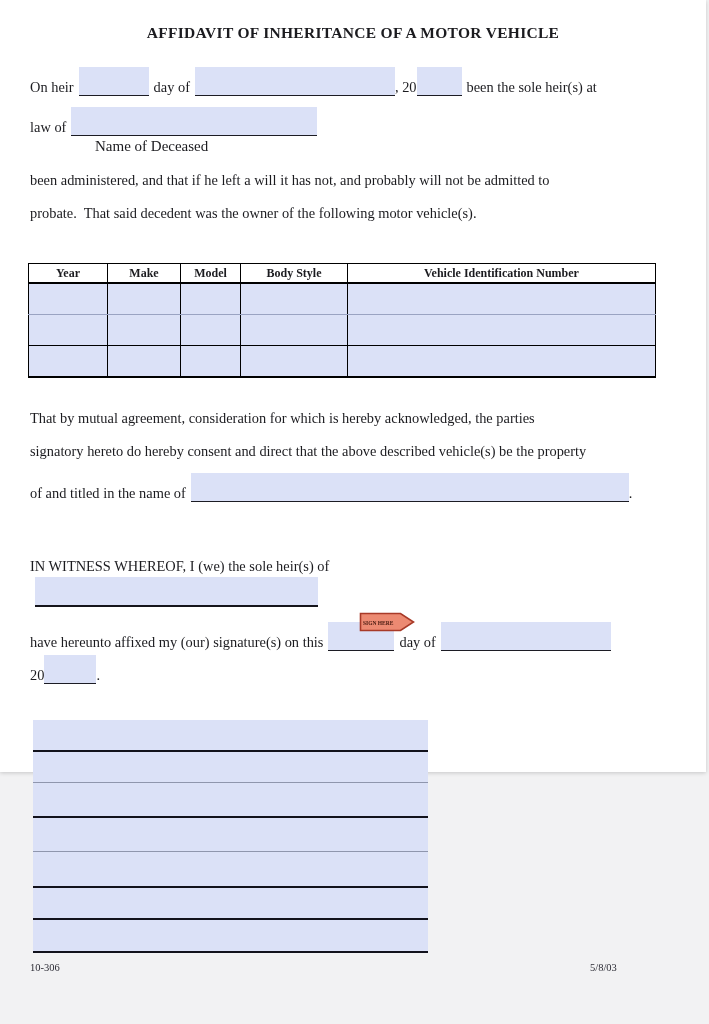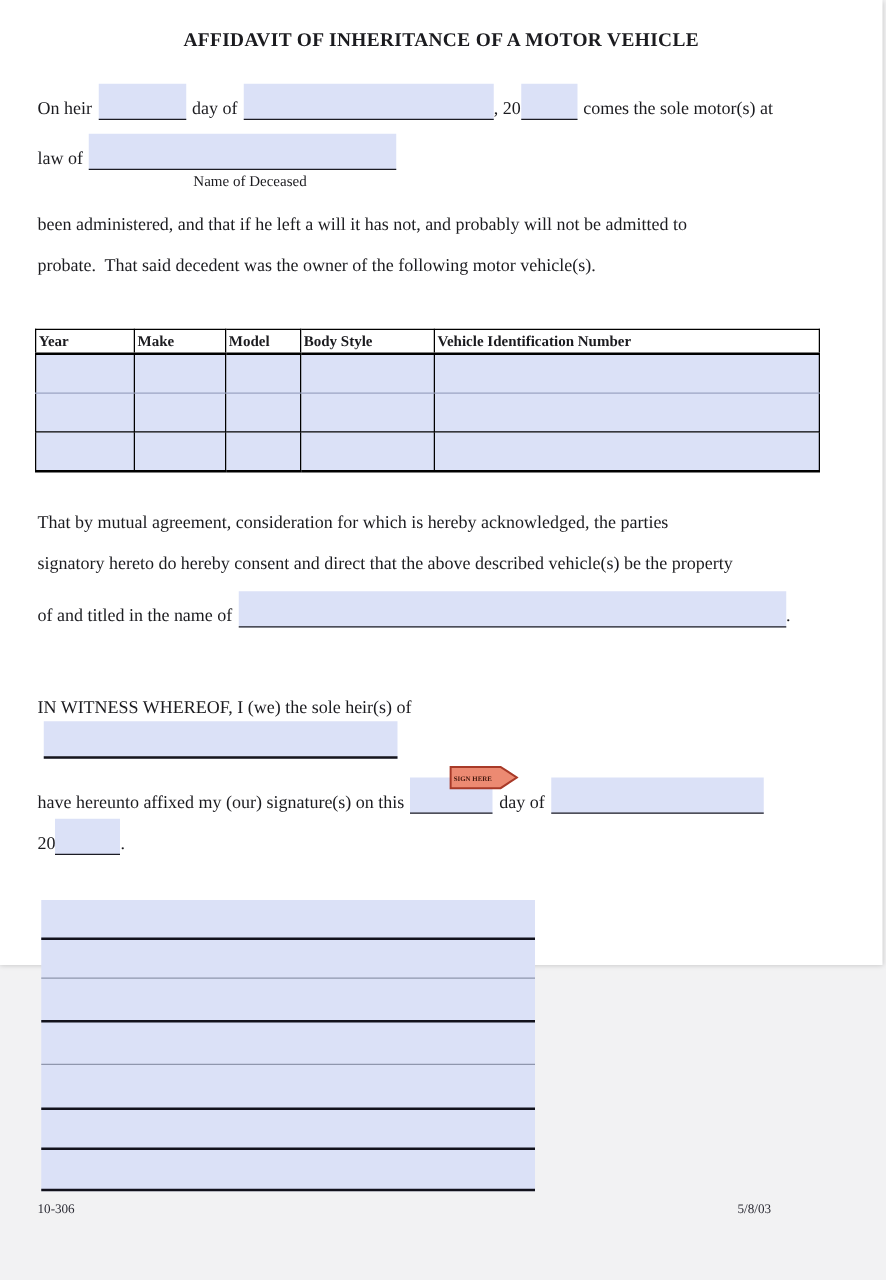--- a/index.html
+++ b/index.html
@@ -30,30 +30,30 @@
   .line > *:first-child, .line > .tight{margin-left:0;}
   .plain{position:absolute;font-size:14.4px;white-space:pre;}
   .field{
     display:inline-block;
     background:#dbe1f7;
     border-bottom:1.6px solid #1c1c24;
     height:29px;
     box-sizing:border-box;
   }
   .caption{
-    position:absolute;font-size:12px;text-align:center;
+    position:absolute;font-size:15px;
   }
   
   .vtable{
     position:absolute;left:28px;top:263px;
     border-collapse:collapse;table-layout:fixed;
   }
   .vtable th{
     border:1.6px solid #000;border-bottom-width:2.2px;
-    font-size:12px;font-weight:bold;text-align:left;
+    font-size:12px;font-weight:bold;text-align:center;
     height:18px;padding:0 2px;background:#fff;
   }
   .vtable td{
     border-left:1.6px solid #000;border-right:1.6px solid #000;
     background:#dbe1f7;height:30px;padding:0;
   }
   .vtable tr.r1 td{border-bottom:1px solid #9aa3c2;}
   .vtable tr.r2 td{border-bottom:1.8px solid #000;}
   .vtable tr.r3 td{border-bottom:2.2px solid #000;}
   .witness-field{
@@ -82,21 +82,21 @@
 
   <h1 class="title">AFFIDAVIT OF INHERITANCE OF A MOTOR VEHICLE</h1>
 
   <div class="line" style="left:30px;top:64px;height:32px;">
     <span>On heir</span>
     <span class="field" style="width:70px;"></span>
     <span>day of</span>
     <span class="field" style="width:200px;"></span>
     <span class="tight">, 20</span>
     <span class="field tight" style="width:45px;"></span>
-    <span>comes the sole motor(s) at</span>
+    <span>been the sole heir(s) at</span>
   </div>
 
   <div class="line" style="left:30px;top:104px;height:32px;">
     <span>law of</span>
     <span class="field" style="width:246px;"></span>
   </div>
   <div class="caption" style="left:95px;top:138px;width:210px;">Name of Deceased</div>
 
   <span class="plain" style="left:30px;top:172px;">been administered, and that if he left a will it has not, and probably will not be admitted to</span>
   <span class="plain" style="left:30px;top:205px;">probate.  That said decedent was the owner of the following motor vehicle(s).</span>

